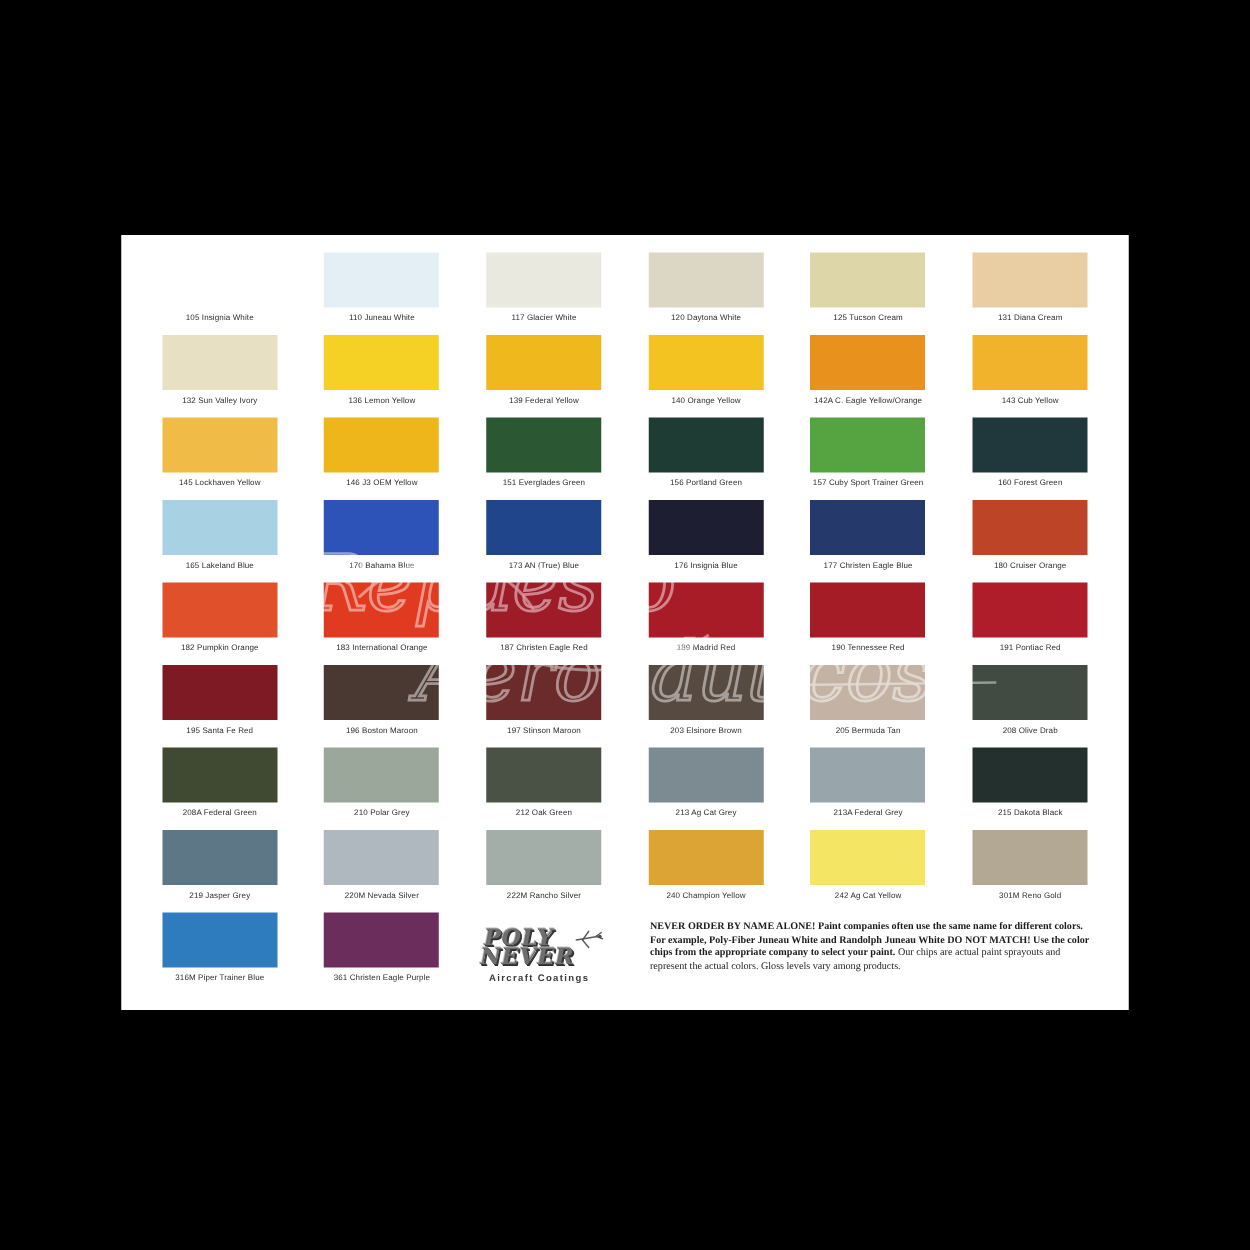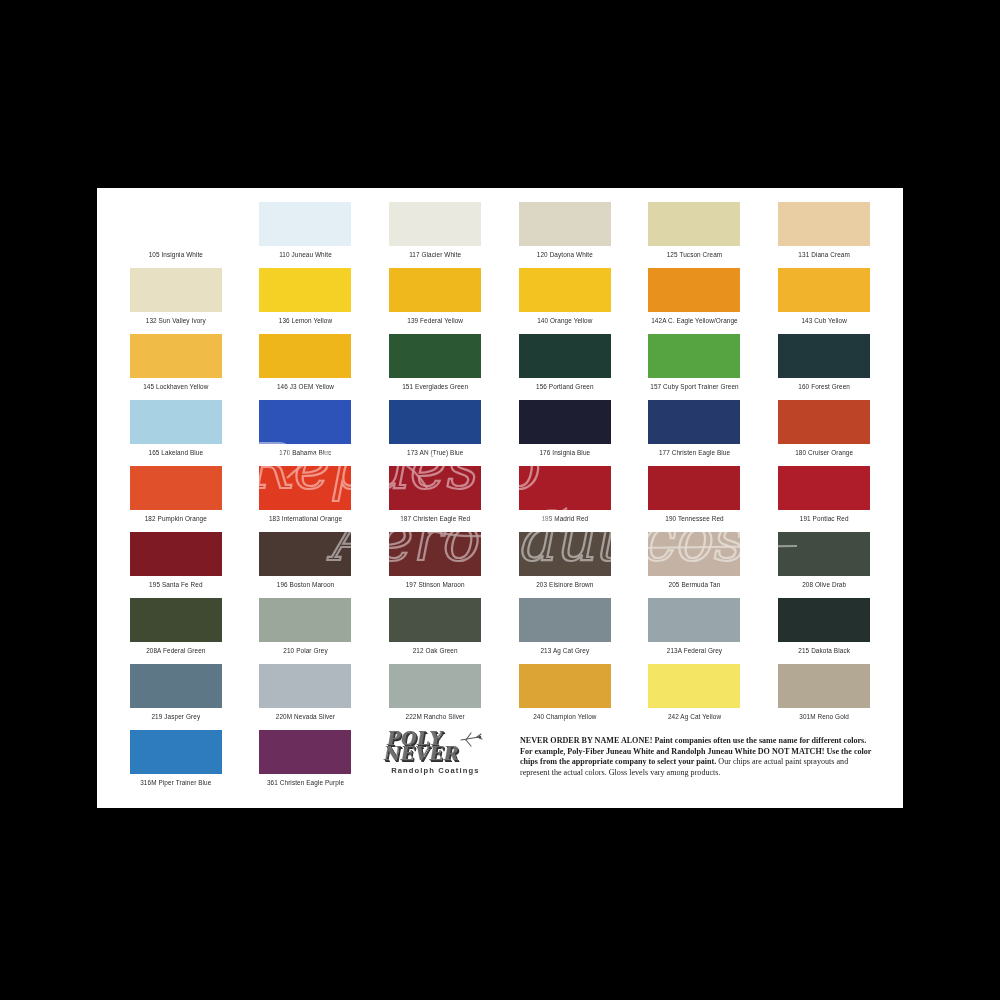--- a/index.html
+++ b/index.html
@@ -371,35 +371,35 @@
           <div class="chip-swatch metallic" style="background: rgb(46, 124, 190);"></div>
           <div class="chip-label">316M Piper Trainer Blue</div>
         </div>
         <div class="chip-cell">
           <div class="chip-swatch" style="background: rgb(107, 45, 92);"></div>
           <div class="chip-label">361 Christen Eagle Purple</div>
         </div>
       </div>
 
     <div id="logo-holder" style="position:absolute; left:14px; top:540px; width:778px; height:66px; pointer-events:none;">
-      <div id="logo-cell" style="position:absolute; left:259.33px; top:0; width:129.66px; height:66px; pointer-events:auto;">
+      <div id="logo-cell" style="position:absolute; left:259.33px; top:12px; width:129.66px; height:66px; pointer-events:auto;">
         <div id="logo">
           <span class="logo-word" id="logo-poly">POLY</span>
           <span class="logo-word" id="logo-fiber">NEVER</span>
           <svg id="logo-plane" viewBox="0 0 26 18">
             <g stroke="#5a5a5a" stroke-width="1.1" fill="none" stroke-linecap="round">
               <path d="M2 9 L20 6"></path>
               <path d="M7 9 L12 2"></path>
               <path d="M7 9 L12 15"></path>
               <path d="M18 6 L22 3"></path>
               <path d="M18 6 L23 8"></path>
             </g>
             <circle cx="21" cy="6" r="1.3" fill="#4a4a4a"></circle>
           </svg>
-          <span id="logo-tagline">Randolph Coatings</span>
+          <span id="logo-tagline">Aircraft Coatings</span>
         </div>
       </div>
     </div>
 
     <div id="notice">
       <span class="bold">NEVER ORDER BY NAME ALONE! Paint companies often use the same name for different colors. For example, Poly-Fiber Juneau White and Randolph Juneau White DO NOT MATCH! Use the color chips from the appropriate company to select your paint.</span><span> Our chips are actual paint sprayouts and represent the actual colors. Gloss levels vary among products.</span>
     </div>
 
     <svg id="watermark" viewBox="0 0 806 620">
       <text x="150" y="300" font-size="62">Repuesto</text>

